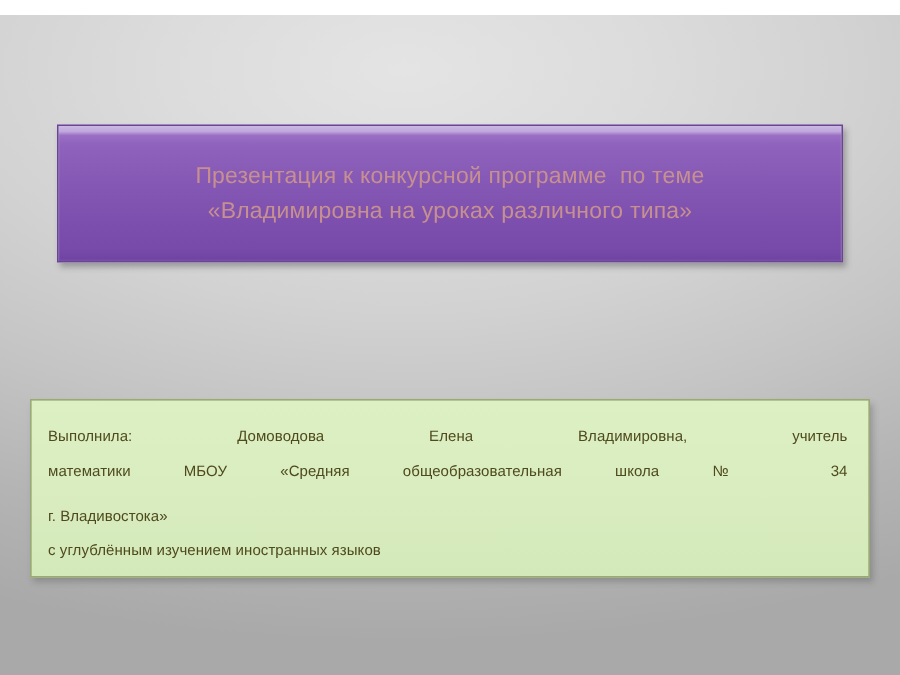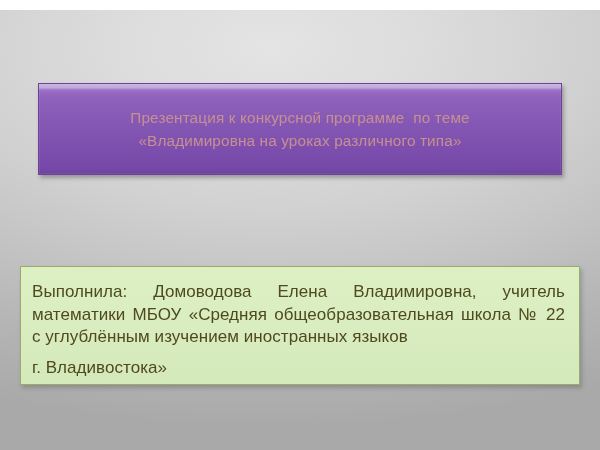--- a/index.html
+++ b/index.html
@@ -79,21 +79,21 @@
         #dcf0c4 0%,
         #d9edc0 50%,
         #d4e9ba 100%);
     border: 1.5px solid #9aab6e;
     box-shadow: 2px 3px 4px rgba(70, 70, 70, 0.30);
     padding: 14px 14px 10px 11px;
   }
 
   .body-line {
     color: #4f4a1c;
-    font-size: 17px;
+    font-size: 10px;
     line-height: 22.5px;
     letter-spacing: 0.05px;
   }
 
   .body-line.justified {
     text-align: justify;
     text-align-last: justify;
     white-space: normal;
   }
 
@@ -111,18 +111,18 @@
 
 <div id="slide">
 
   <div id="title-box">
     <div class="title-line">Презентация к конкурсной программе  по теме</div>
     <div class="title-line">«Владимировна на уроках различного типа»</div>
   </div>
 
   <div id="body-box">
     <div class="body-line justified">Выполнила: Домоводова Елена Владимировна, учитель</div>
-    <div class="body-line justified">математики МБОУ «Средняя общеобразовательная школа № 22</div>
+    <div class="body-line justified">математики МБОУ «Средняя общеобразовательная школа № 34</div>
+    <div class="body-line plain gap-above">г. Владивостока»</div>
     <div class="body-line plain">с углублённым изучением иностранных языков</div>
-    <div class="body-line plain gap-above">г. Владивостока»</div>
   </div>
 
 </div>
 
 </body></html>

